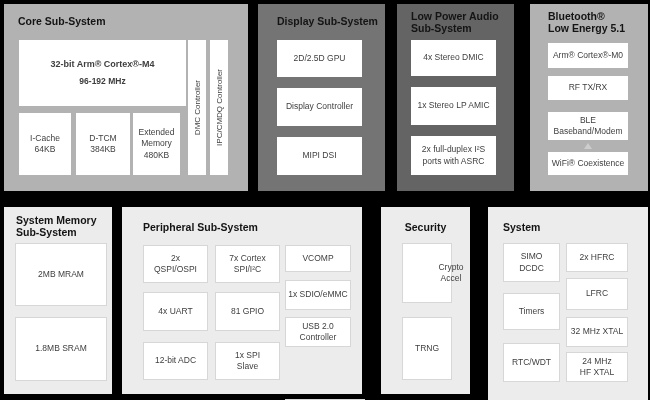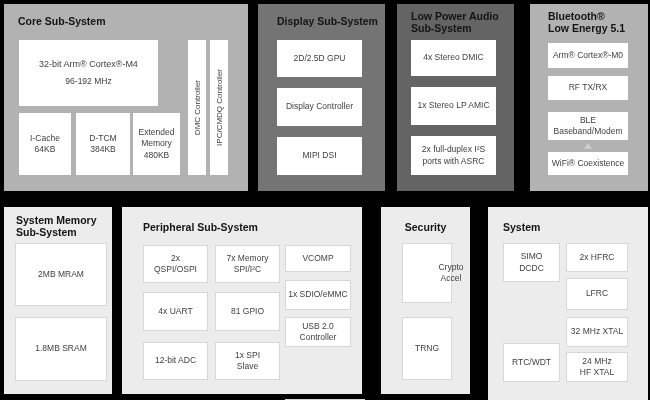--- a/index.html
+++ b/index.html
@@ -25,21 +25,21 @@
   .arrow-up{position:absolute;width:0;height:0;border-left:4px solid transparent;
             border-right:4px solid transparent;border-bottom:6px solid #cdcdcd;}
 </style>
 </head>
 <body>
 
 <div id="page">
 
   <div class="panel panel-light" style="left:4px;top:4px;width:244px;height:187px;">
     <div class="title" style="left:14px;top:11px;">Core Sub-System</div>
-    <div class="box cpu" style="left:15px;top:36px;width:139px;height:66px;">
+    <div class="box cpu" style="left:15px;top:36px;width:167px;height:66px;font-weight:bold;">
       <span class="l1">32-bit Arm® Cortex®-M4</span>
       <span class="l2">96-192 MHz</span>
     </div>
     <div class="box" style="left:15px;top:109px;width:52px;height:62px;">
       <span>I-Cache
 64KB</span>
     </div>
     <div class="box" style="left:72px;top:109px;width:54px;height:62px;">
       <span>D-TCM
 384KB</span>
@@ -121,21 +121,21 @@
       <span>2x
 QSPI/OSPI</span>
     </div>
     <div class="box bordered" style="left:21px;top:85px;width:65px;height:39px;">
       <span>4x UART</span>
     </div>
     <div class="box bordered" style="left:21px;top:135px;width:65px;height:38px;text-align:center;">
       <span>12-bit ADC</span>
     </div>
     <div class="box bordered" style="left:93px;top:38px;width:65px;height:38px;">
-      <span>7x Memory
+      <span>7x Cortex
 SPI/I²C</span>
     </div>
     <div class="box bordered" style="left:93px;top:85px;width:65px;height:39px;">
       <span>81 GPIO</span>
     </div>
     <div class="box bordered" style="left:93px;top:135px;width:65px;height:38px;">
       <span>1x SPI
 Slave</span>
     </div>
     <div class="box bordered" style="left:163px;top:38px;width:66px;height:27px;">
@@ -163,20 +163,23 @@
       <span>TRNG</span>
     </div>
   </div>
 
   <div class="panel panel-pale" style="left:488px;top:207px;width:160px;height:240px;">
     <div class="title" style="left:15px;top:14px;">System</div>
     <div class="box bordered" style="left:15px;top:36px;width:57px;height:39px;">
       <span>SIMO
 DCDC</span>
     </div>
+    <div class="box bordered" style="left:15px;top:86px;width:57px;height:37px;">
+      <span>Timers</span>
+    </div>
     <div class="box bordered" style="left:15px;top:136px;width:57px;height:39px;">
       <span>RTC/WDT</span>
     </div>
     <div class="box bordered" style="left:78px;top:36px;width:62px;height:29px;">
       <span>2x HFRC</span>
     </div>
     <div class="box bordered" style="left:78px;top:71px;width:62px;height:32px;">
       <span>LFRC</span>
     </div>
     <div class="box bordered" style="left:78px;top:110px;width:62px;height:30px;">

